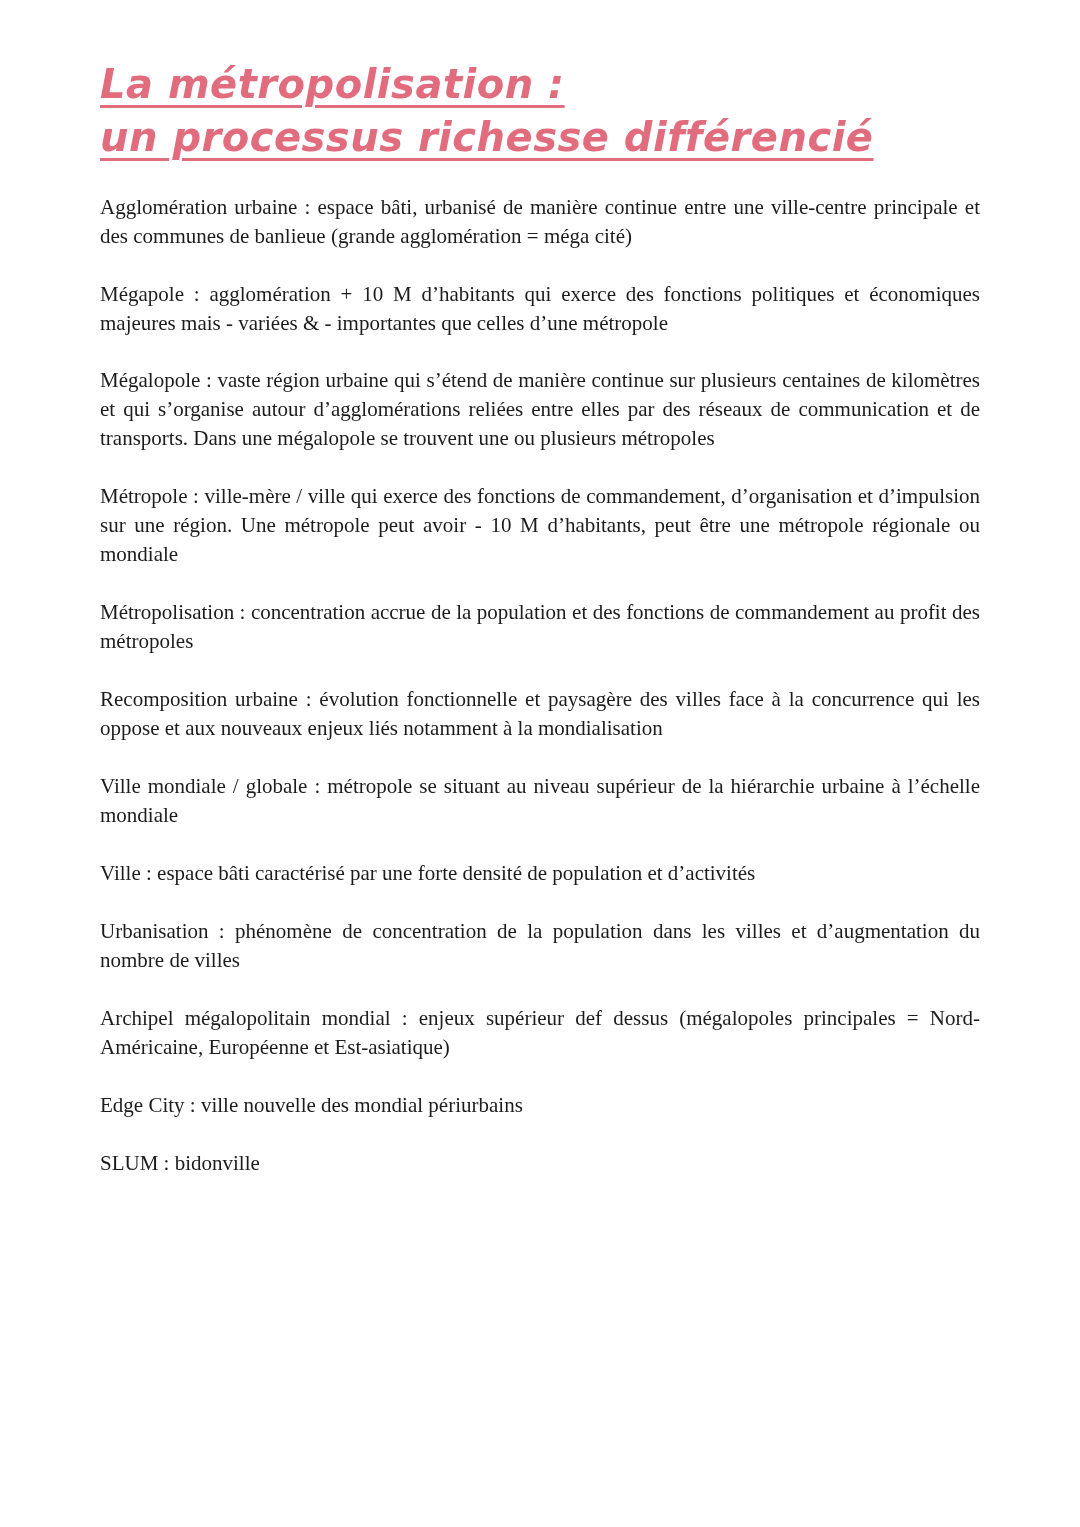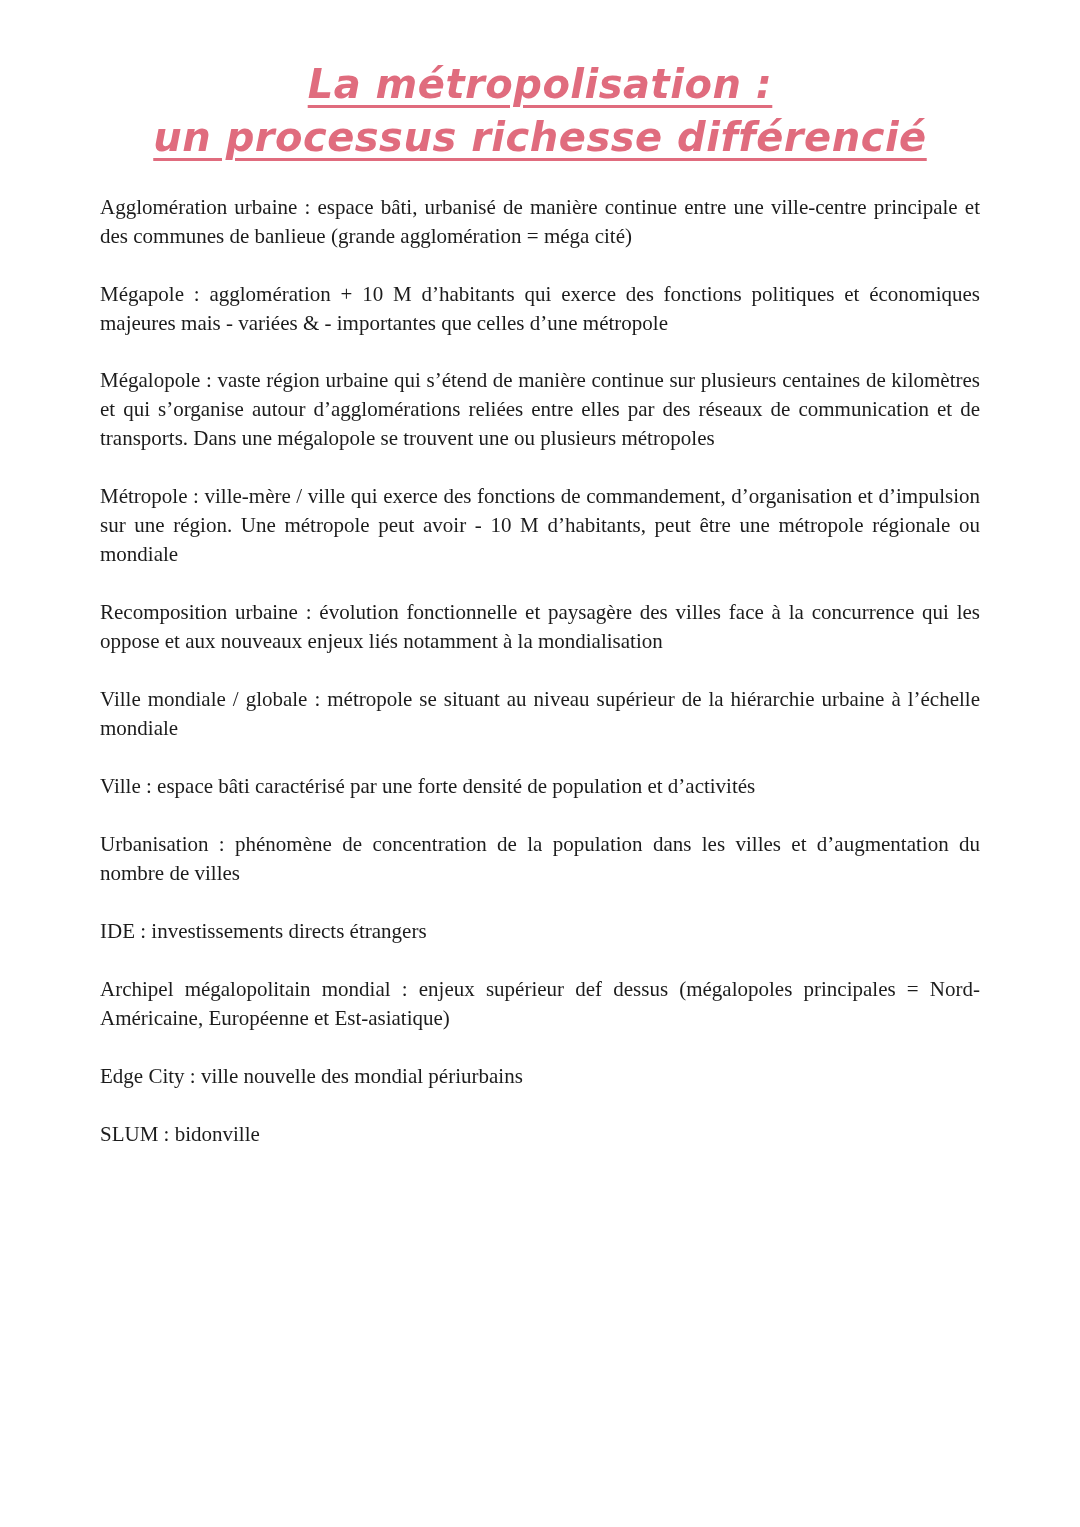--- a/index.html
+++ b/index.html
@@ -12,21 +12,21 @@
     width: 1080px;
     height: 1527px;
     box-sizing: border-box;
     background: #ffffff;
     padding: 58px 100px 40px 100px;
     overflow: hidden;
     font-family: "Liberation Serif", serif;
     color: #1c1c1c;
   }
   .title {
-    text-align: center;
+    text-align: left;
     font-family: "DejaVu Sans", sans-serif;
     font-style: italic;
     font-size: 40px;
     line-height: 1.32;
     color: var(--title-color, #e06c7e);
     margin: 0 0 0 0;
     letter-spacing: 0.5px;
   }
   .title .tline {
     text-decoration: underline;
@@ -63,23 +63,23 @@
     <span class="tline">La métropolisation :</span><br>
     <span class="tline">un processus richesse différencié</span>
   </h1>
 
 
   <div class="defs">
     <p>Agglomération urbaine : espace bâti, urbanisé de manière continue entre une ville-centre principale et des communes de banlieue (grande agglomération = méga cité)</p>
     <p>Mégapole : agglomération + 10 M d’habitants qui exerce des fonctions politiques et économiques majeures mais - variées &amp; - importantes que celles d’une métropole</p>
     <p>Mégalopole : vaste région urbaine qui s’étend de manière continue sur plusieurs centaines de kilomètres et qui s’organise autour d’agglomérations reliées entre elles par des réseaux de communication et de transports. Dans une mégalopole se trouvent une ou plusieurs métropoles</p>
     <p>Métropole : ville-mère / ville qui exerce des fonctions de commandement, d’organisation et d’impulsion sur une région. Une métropole peut avoir - 10 M d’habitants, peut être une métropole régionale ou mondiale</p>
+    <p>Métropolisation : concentration accrue de la population et des fonctions de commandement au profit des métropoles</p>
     <p>Recomposition urbaine : évolution fonctionnelle et paysagère des villes face à la concurrence qui les oppose et aux nouveaux enjeux liés notamment à la mondialisation</p>
     <p>Ville mondiale / globale : métropole se situant au niveau supérieur de la hiérarchie urbaine à l’échelle mondiale</p>
     <p>Ville : espace bâti caractérisé par une forte densité de population et d’activités</p>
     <p>Urbanisation : phénomène de concentration de la population dans les villes et d’augmentation du nombre de villes</p>
-    <p>IDE : investissements directs étrangers</p>
     <p>Archipel mégalopolitain mondial : enjeux supérieur def dessus (mégalopoles principales = Nord-Américaine, Européenne et Est-asiatique)</p>
     <p>Edge City : ville nouvelle des mondial périurbains</p>
     <p>SLUM : bidonville</p>
   </div>
 
 </div>
 
 </body></html>

